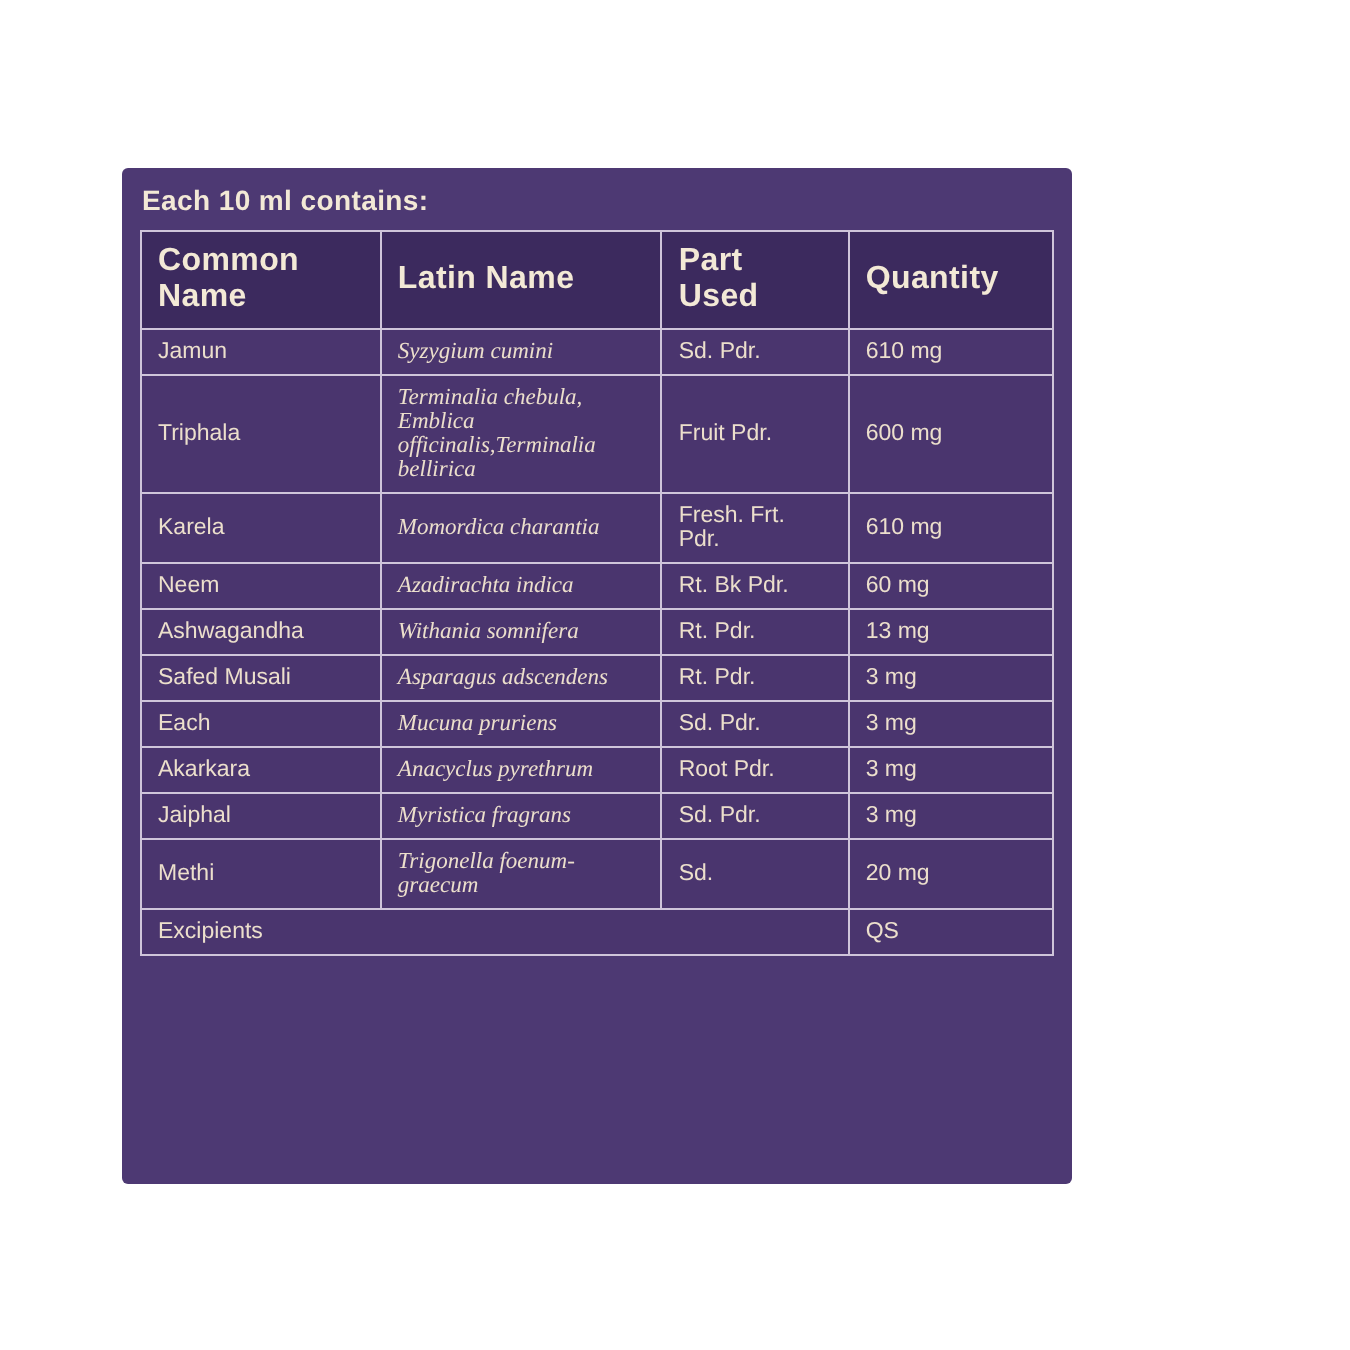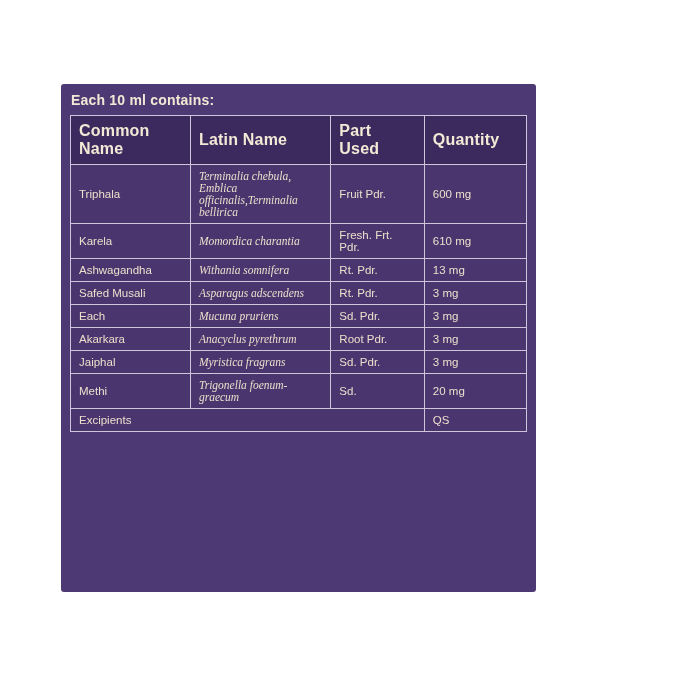--- a/index.html
+++ b/index.html
@@ -91,31 +91,43 @@
       <thead>
         <tr>
           <th>Common Name</th>
           <th>Latin Name</th>
           <th>Part Used</th>
           <th>Quantity</th>
         </tr>
       </thead>
       <tbody id="rows-body">
 
+      <tr>
+            <td>Jamun</td>
+            <td class="latin">Syzygium cumini</td>
+            <td>Sd. Pdr.</td>
+            <td>610 mg</td>
+          </tr>
           <tr>
             <td>Triphala</td>
             <td class="latin">Terminalia chebula, Emblica officinalis,Terminalia bellirica</td>
             <td>Fruit Pdr.</td>
             <td>600 mg</td>
           </tr>
           <tr>
             <td>Karela</td>
             <td class="latin">Momordica charantia</td>
             <td>Fresh. Frt. Pdr.</td>
             <td>610 mg</td>
+          </tr>
+          <tr>
+            <td>Neem</td>
+            <td class="latin">Azadirachta indica</td>
+            <td>Rt. Bk Pdr.</td>
+            <td>60 mg</td>
           </tr>
           <tr>
             <td>Ashwagandha</td>
             <td class="latin">Withania somnifera</td>
             <td>Rt. Pdr.</td>
             <td>13 mg</td>
           </tr>
           <tr>
             <td>Safed Musali</td>
             <td class="latin">Asparagus adscendens</td>

